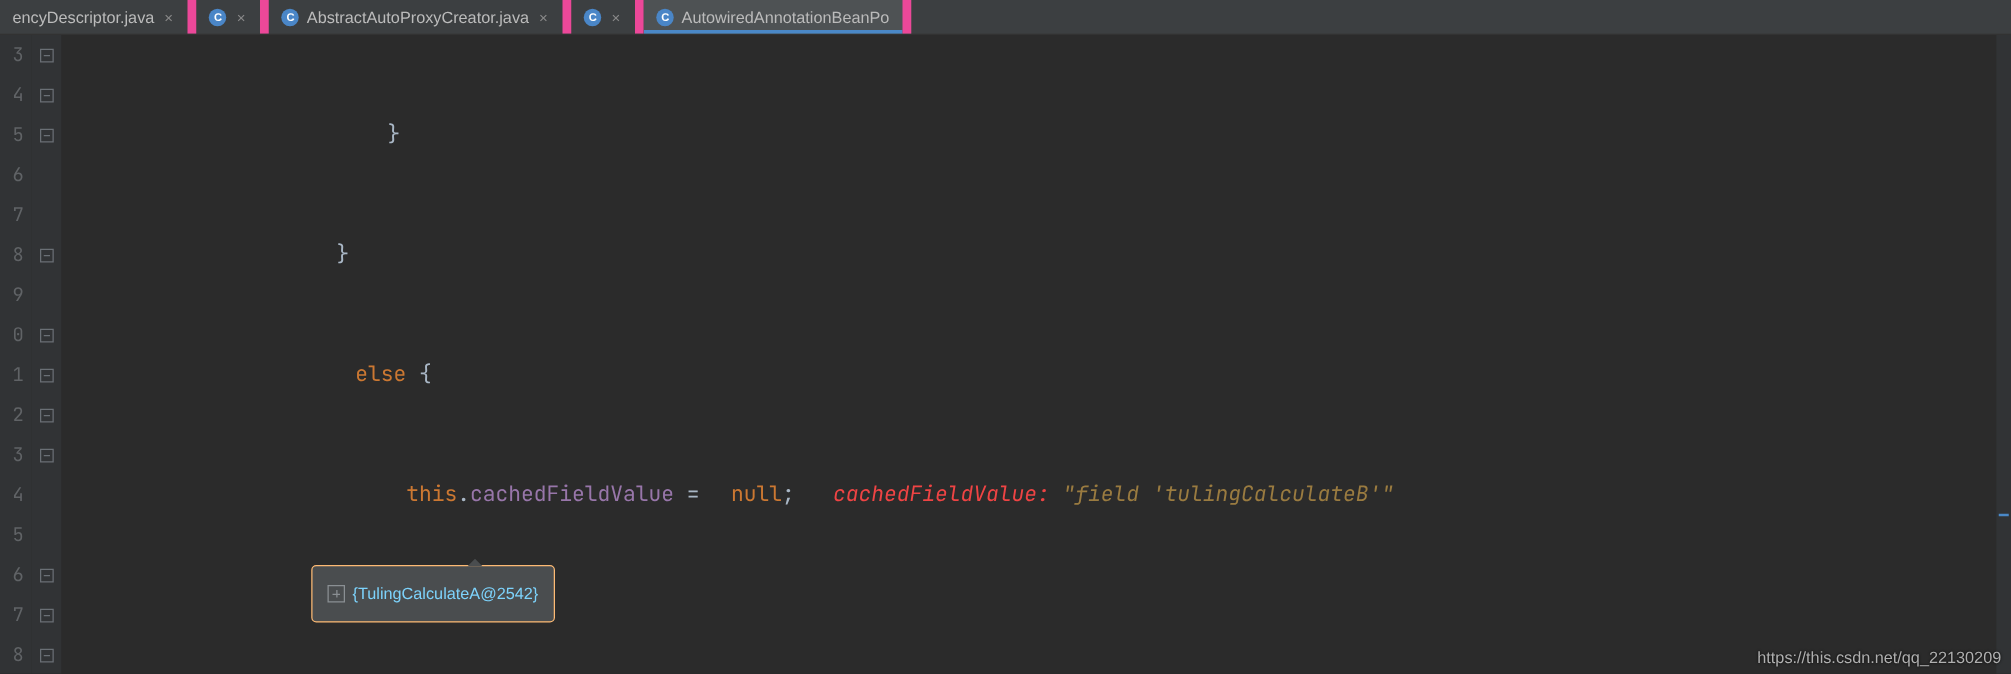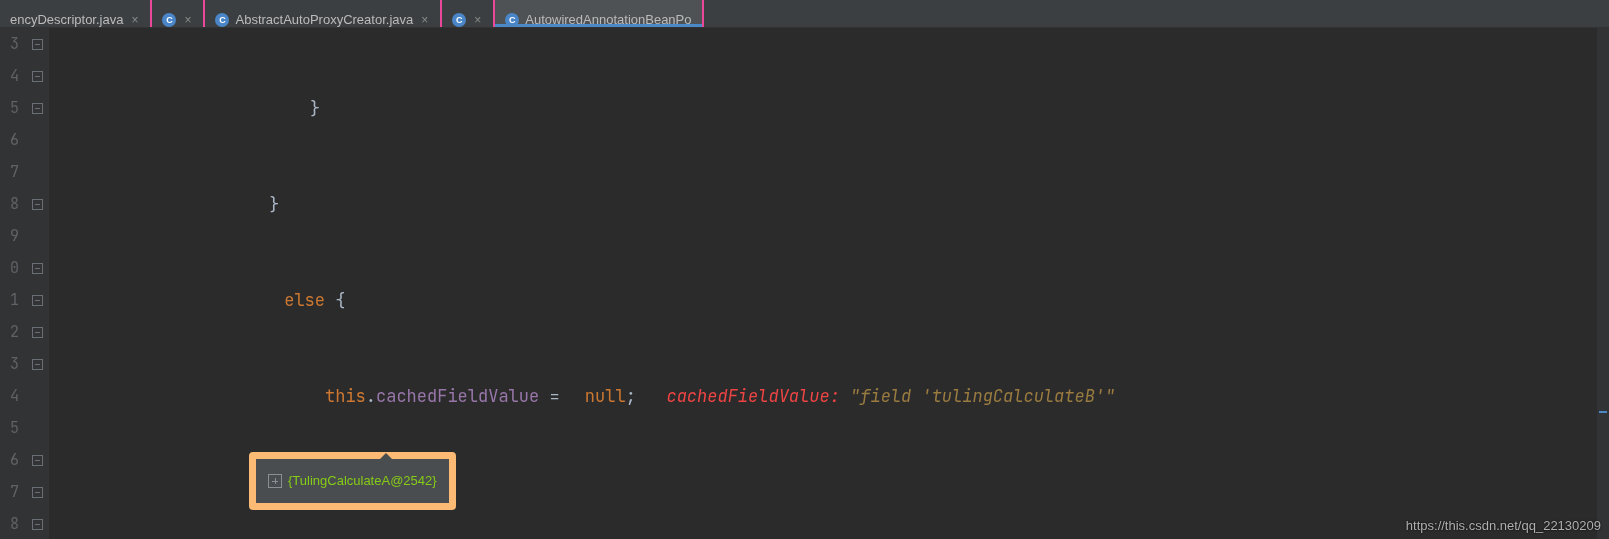--- a/index.html
+++ b/index.html
@@ -1,38 +1,38 @@
 <!DOCTYPE html>
 <html><head>
 <meta charset="utf-8">
 <style>
   * { margin: 0; padding: 0; box-sizing: border-box; }
   html, body { width: 1609px; height: 539px; overflow: hidden; background: #2b2b2b; font-family: "JetBrains Mono","Consolas","Menlo",monospace; font-size: 16px; color: #a9b7c6; }
   
   .tabbar { height: 28px; background: #3c3f41; display: flex; align-items: stretch; border-bottom: 1px solid #323232; overflow: hidden; }
-  .tab { display: flex; align-items: flex-end; padding: 0 10px; gap: 6px; color: #bbbbbb; font-family: -apple-system,"Segoe UI",Arial,sans-serif; font-size: 13px; border-right: 2px solid #ec4899; white-space: nowrap; cursor: pointer; }
+  .tab { display: flex; align-items: center; padding: 0 10px; gap: 6px; color: #bbbbbb; font-family: -apple-system,"Segoe UI",Arial,sans-serif; font-size: 13px; border-right: 7px solid #ec4899; white-space: nowrap; cursor: pointer; }
   .tab-active { background: #4e5254; box-shadow: inset 0 -3px 0 #4a88c7; }
   .tab-icon { width: 14px; height: 14px; border-radius: 50%; background: #4a86c7; color: #fff; font-size: 9px; font-weight: bold; display: flex; align-items: center; justify-content: center; font-family: Arial,sans-serif; }
   .tab-close { color: #8a8a8a; font-size: 12px; padding: 0 2px; }
   
   .editor { position: relative; height: calc(100% - 28px); display: flex; }
   .gutter-nums { width: 25px; background: #313335; text-align: right; color: #606366; padding-right: 6px; font-size: 15px; line-height: 32px; user-select: none; }
   .gutter-fold { width: 24px; background: #313335; position: relative; }
   .fold-ln { height: 32px; display: flex; align-items: center; justify-content: center; }
   .fold-ic { width: 11px; height: 11px; border: 1px solid #6a6f75; position: relative; }
   .fold-ic::before { content:""; position: absolute; left: 2px; right: 2px; top: 4px; border-top: 1px solid #6a6f75; }
   .code { flex: 1; position: relative; font-size: 17px; line-height: 32px; white-space: pre; padding-left: 6px; }
   .ln { height: 32px; }
   .kw { color: #cc7832; margin-left: 15px; }
   .fld { color: #9876aa; }
   .cmt { color: #808080; }
   .hint { color: #ef4444; font-style: italic; }
   .hintv { color: #9a7b40; font-style: italic; }
   
-  .popup { position: absolute; background: #4a4d4f; border: 7px solid #fdba74; border-radius: 4px; padding: 6px 12px; color: #84cc16; font-family: -apple-system,"Segoe UI",Arial,sans-serif; font-size: 13px; display: flex; align-items: center; gap: 6px; }
+  .popup { position: absolute; background: #4a4d4f; border: 1px solid #fdba74; border-radius: 4px; padding: 6px 12px; color: #7dd3fc; font-family: -apple-system,"Segoe UI",Arial,sans-serif; font-size: 13px; display: flex; align-items: center; gap: 6px; }
   .popup::before { content:""; position: absolute; top: -6px; left: 124px; width: 0; height: 0; border-left: 6px solid transparent; border-right: 6px solid transparent; border-bottom: 6px solid #4a4d4f; }
   .plus { width: 14px; height: 14px; border: 1px solid #8a8f93; position: relative; }
   .plus::before { content:""; position:absolute; left:3px; right:3px; top:6px; border-top:1px solid #8a8f93; }
   .plus::after { content:""; position:absolute; top:3px; bottom:3px; left:6px; border-left:1px solid #8a8f93; }
   .watermark { position: absolute; right: 8px; bottom: 6px; color: #b0b0b0; font-family: Arial,sans-serif; font-size: 13px; text-shadow: 0 0 2px #000; }
   .outline { position:absolute; right:0; top:0; width:12px; height:100%; background:#313335; }
   .outline .mk { position:absolute; left:2px; width:8px; height:2px; background:#4a88c7; }
 </style>
 </head>
 <body>

